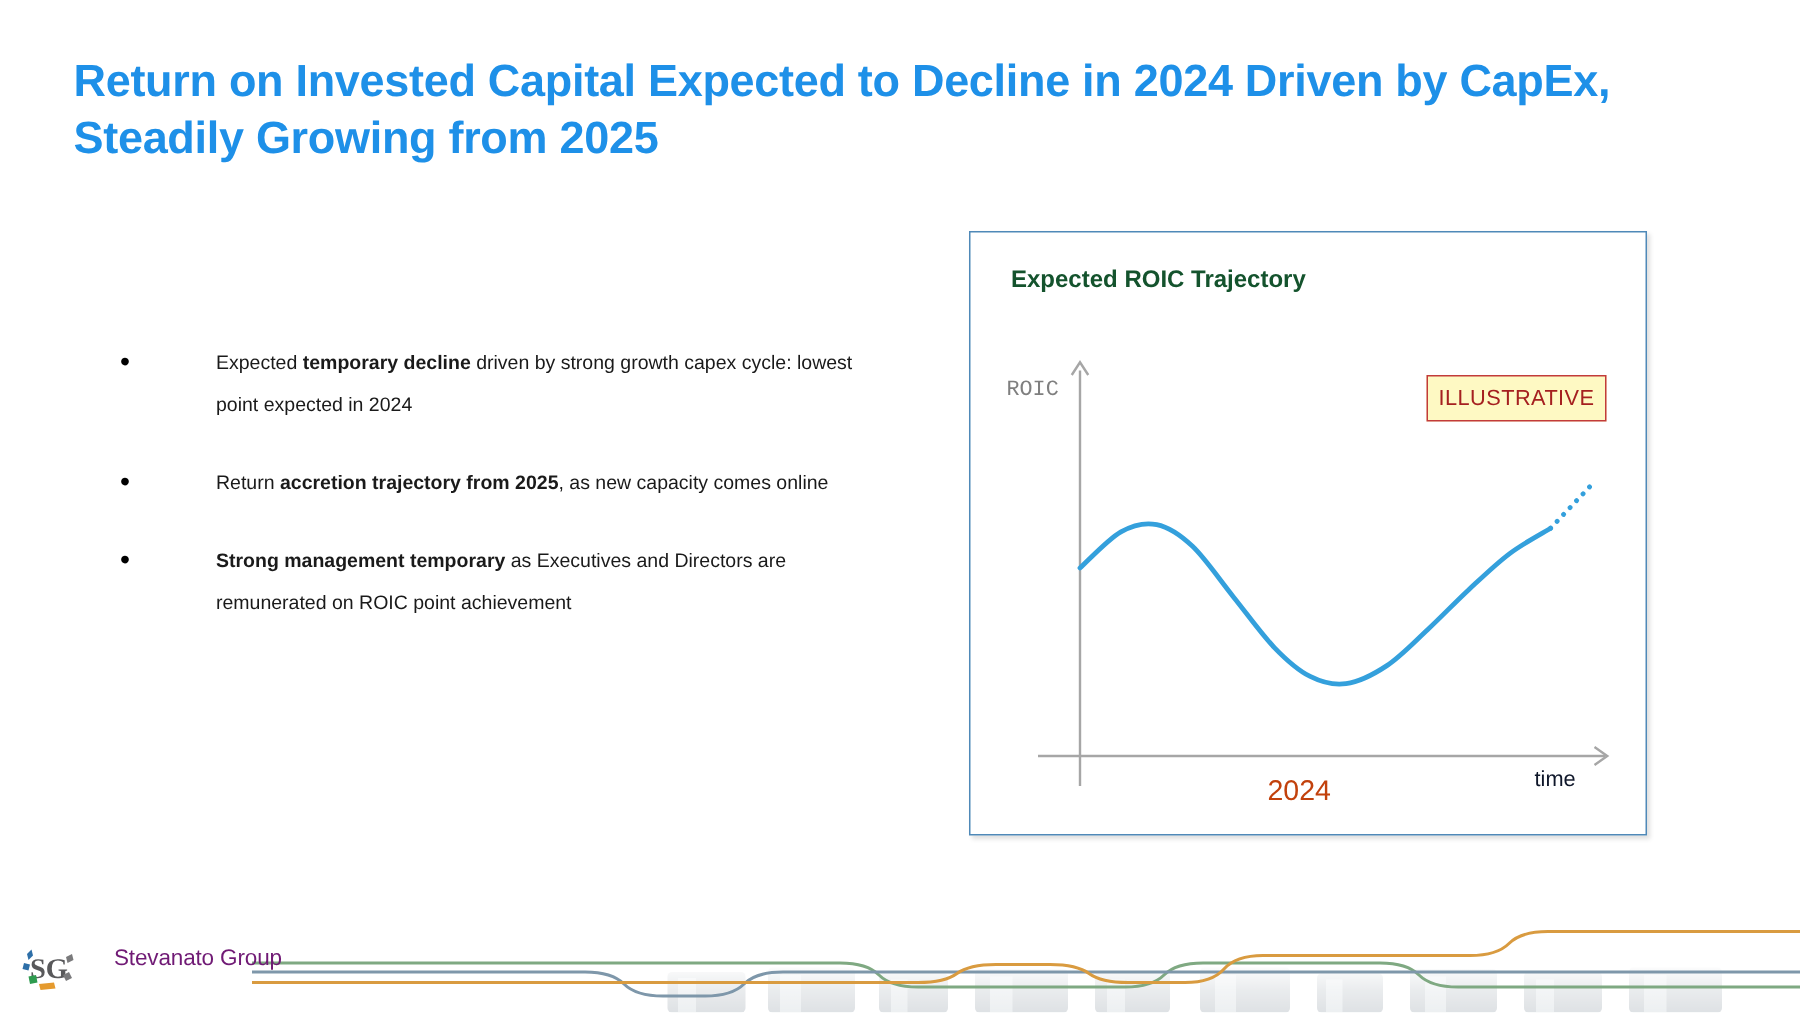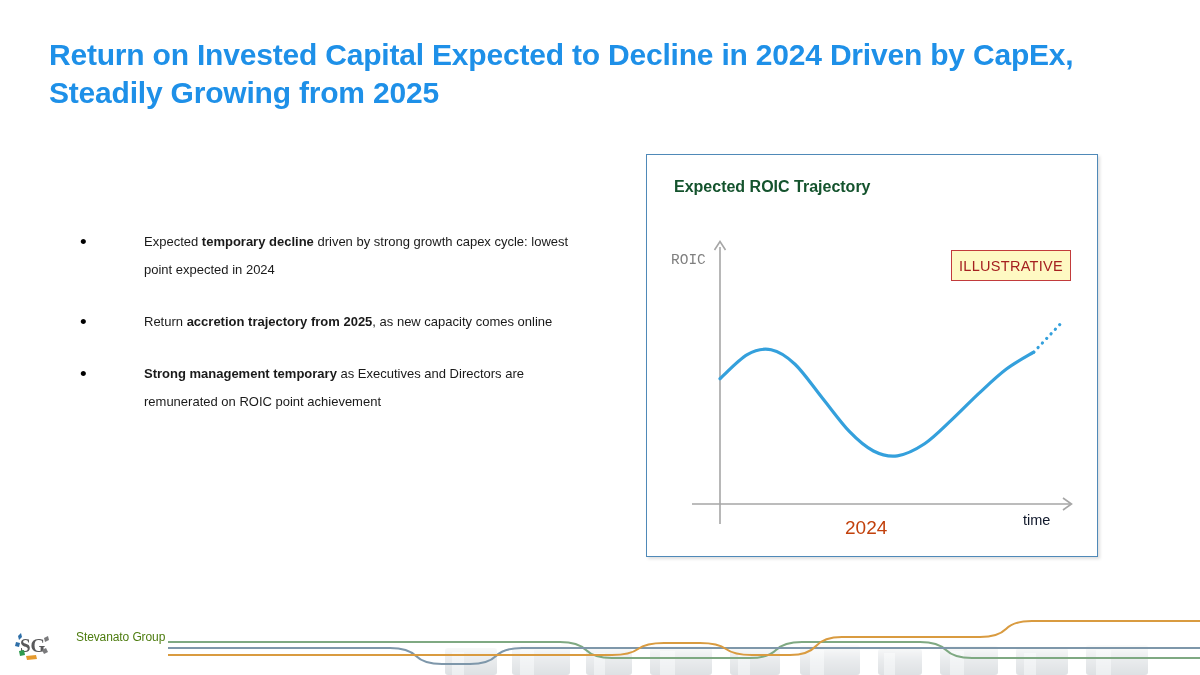--- a/index.html
+++ b/index.html
@@ -144,22 +144,22 @@
   }
   #brand-lockup {
     position: absolute;
     left: 14px;
     top: 18px;
     display: flex;
     z-index: 5;
     gap: 18px;
   }
   #brand-name {
-    font-size: 12px;
-    color: #4d7c0f;
+    font-size: 15px;
+    color: #701a75;
     margin-left: 6px;
     letter-spacing: -0.1px;
   }
 </style>
 </head>
 <body>
 
 <div id="slide-title">Return on Invested Capital Expected to Decline in 2024 Driven by CapEx, Steadily Growing from 2025</div>
 
 <div id="bullets">

